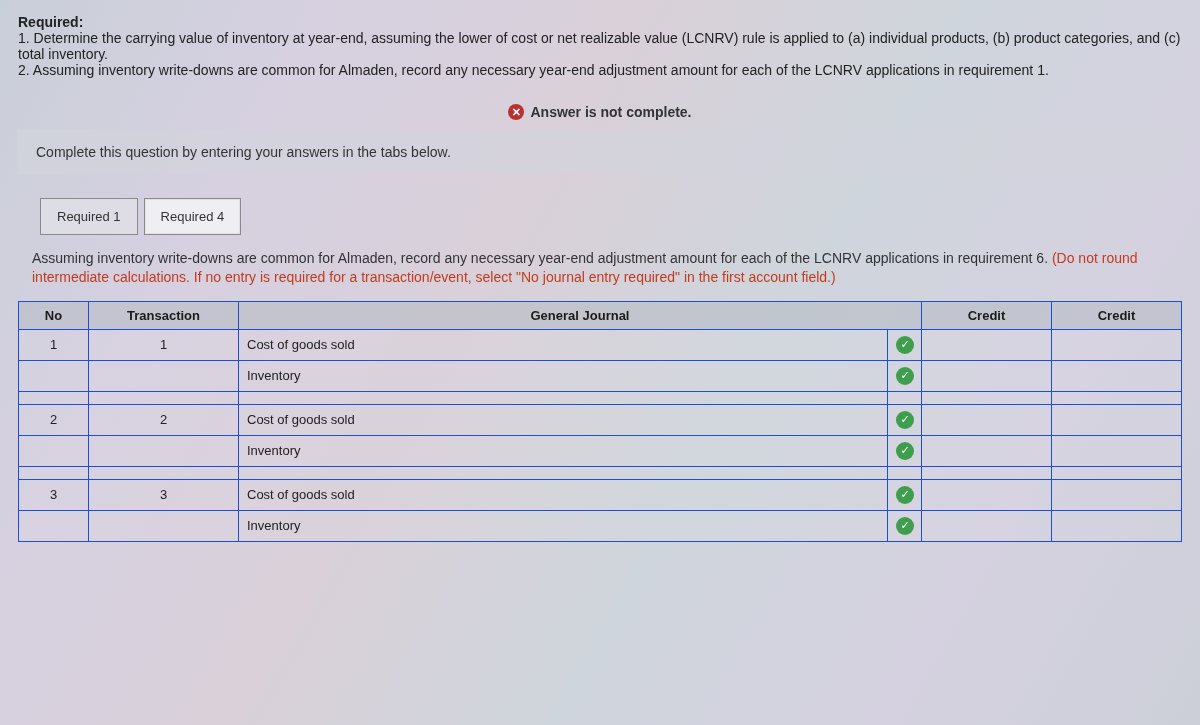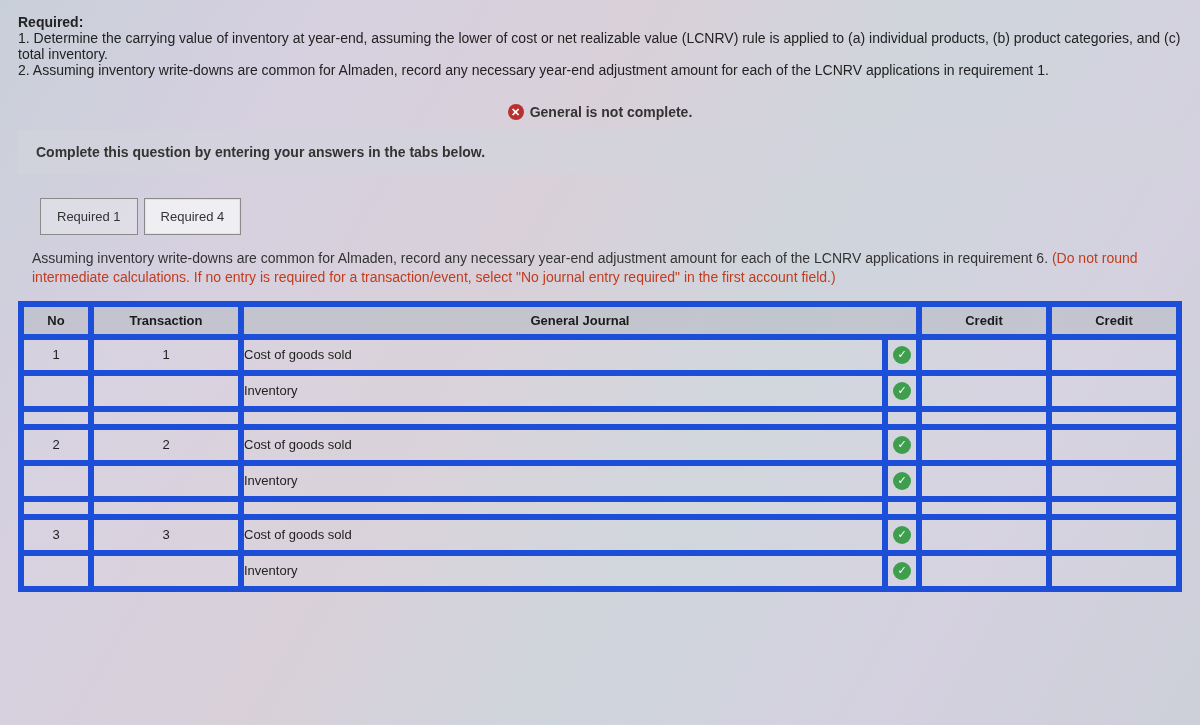--- a/index.html
+++ b/index.html
@@ -24,21 +24,21 @@
   }
   .status-banner .xicon {
     width: 16px; height: 16px; border-radius: 50%;
     background: #b8312f; color: #fff; display: inline-flex;
     align-items: center; justify-content: center; margin-right: 6px;
     font-size: 11px; line-height: 1;
   }
   .question-box {
     background: rgba(210,212,220,0.6);
     padding: 14px 18px;
-    font-weight: bold;
+    font-weight: normal;
     color: #333;
     margin-bottom: 24px;
   }
   .tabs { display: flex; gap: 6px; margin: 0 0 10px 10px; padding-left: 12px; }
   .tab {
     border: 1px solid #8a8a8a;
     background: rgba(230,230,235,0.6);
     padding: 10px 16px;
     font-size: 13px;
     color: #333;
@@ -53,22 +53,22 @@
     color: #333;
     line-height: 1.35;
   }
   .instructions .red { color: #c23b1e; }
   table.journal {
     width: 100%;
     border-collapse: collapse;
     table-layout: fixed;
   }
   table.journal th, table.journal td {
-    border: 6px solid #1d4ed8;
-    padding: 6px 0;
+    border: 1px solid #1d4ed8;
+    padding: 6px 8px;
     font-size: 13px;
     background: rgba(255,255,255,0.05);
   }
   table.journal th {
     background: rgba(180,185,195,0.55);
     font-weight: bold;
     text-align: center;
     color: #1b1b1b;
   }
   col.no   { width: 70px; }
@@ -90,21 +90,21 @@
 <body>
 
 <div class="required-block">
   <b>Required:</b><br>
   <span>1. Determine the carrying value of inventory at year-end, assuming the lower of cost or net realizable value (LCNRV) rule is applied to (a) individual products, (b) product categories, and (c) total inventory.</span><br>
   <span>2. Assuming inventory write-downs are common for Almaden, record any necessary year-end adjustment amount for each of the LCNRV applications in requirement 1.</span>
 </div>
 
 <div class="status-banner">
   <span class="xicon">✕</span>
-  <span>General is not complete.</span>
+  <span>Answer is not complete.</span>
 </div>
 
 <div class="question-box">Complete this question by entering your answers in the tabs below.</div>
 
 <div class="tabs">
   <div class="tab">Required 1</div>
   <div class="tab active">Required 4</div>
 </div>
 
 <div class="instructions">

